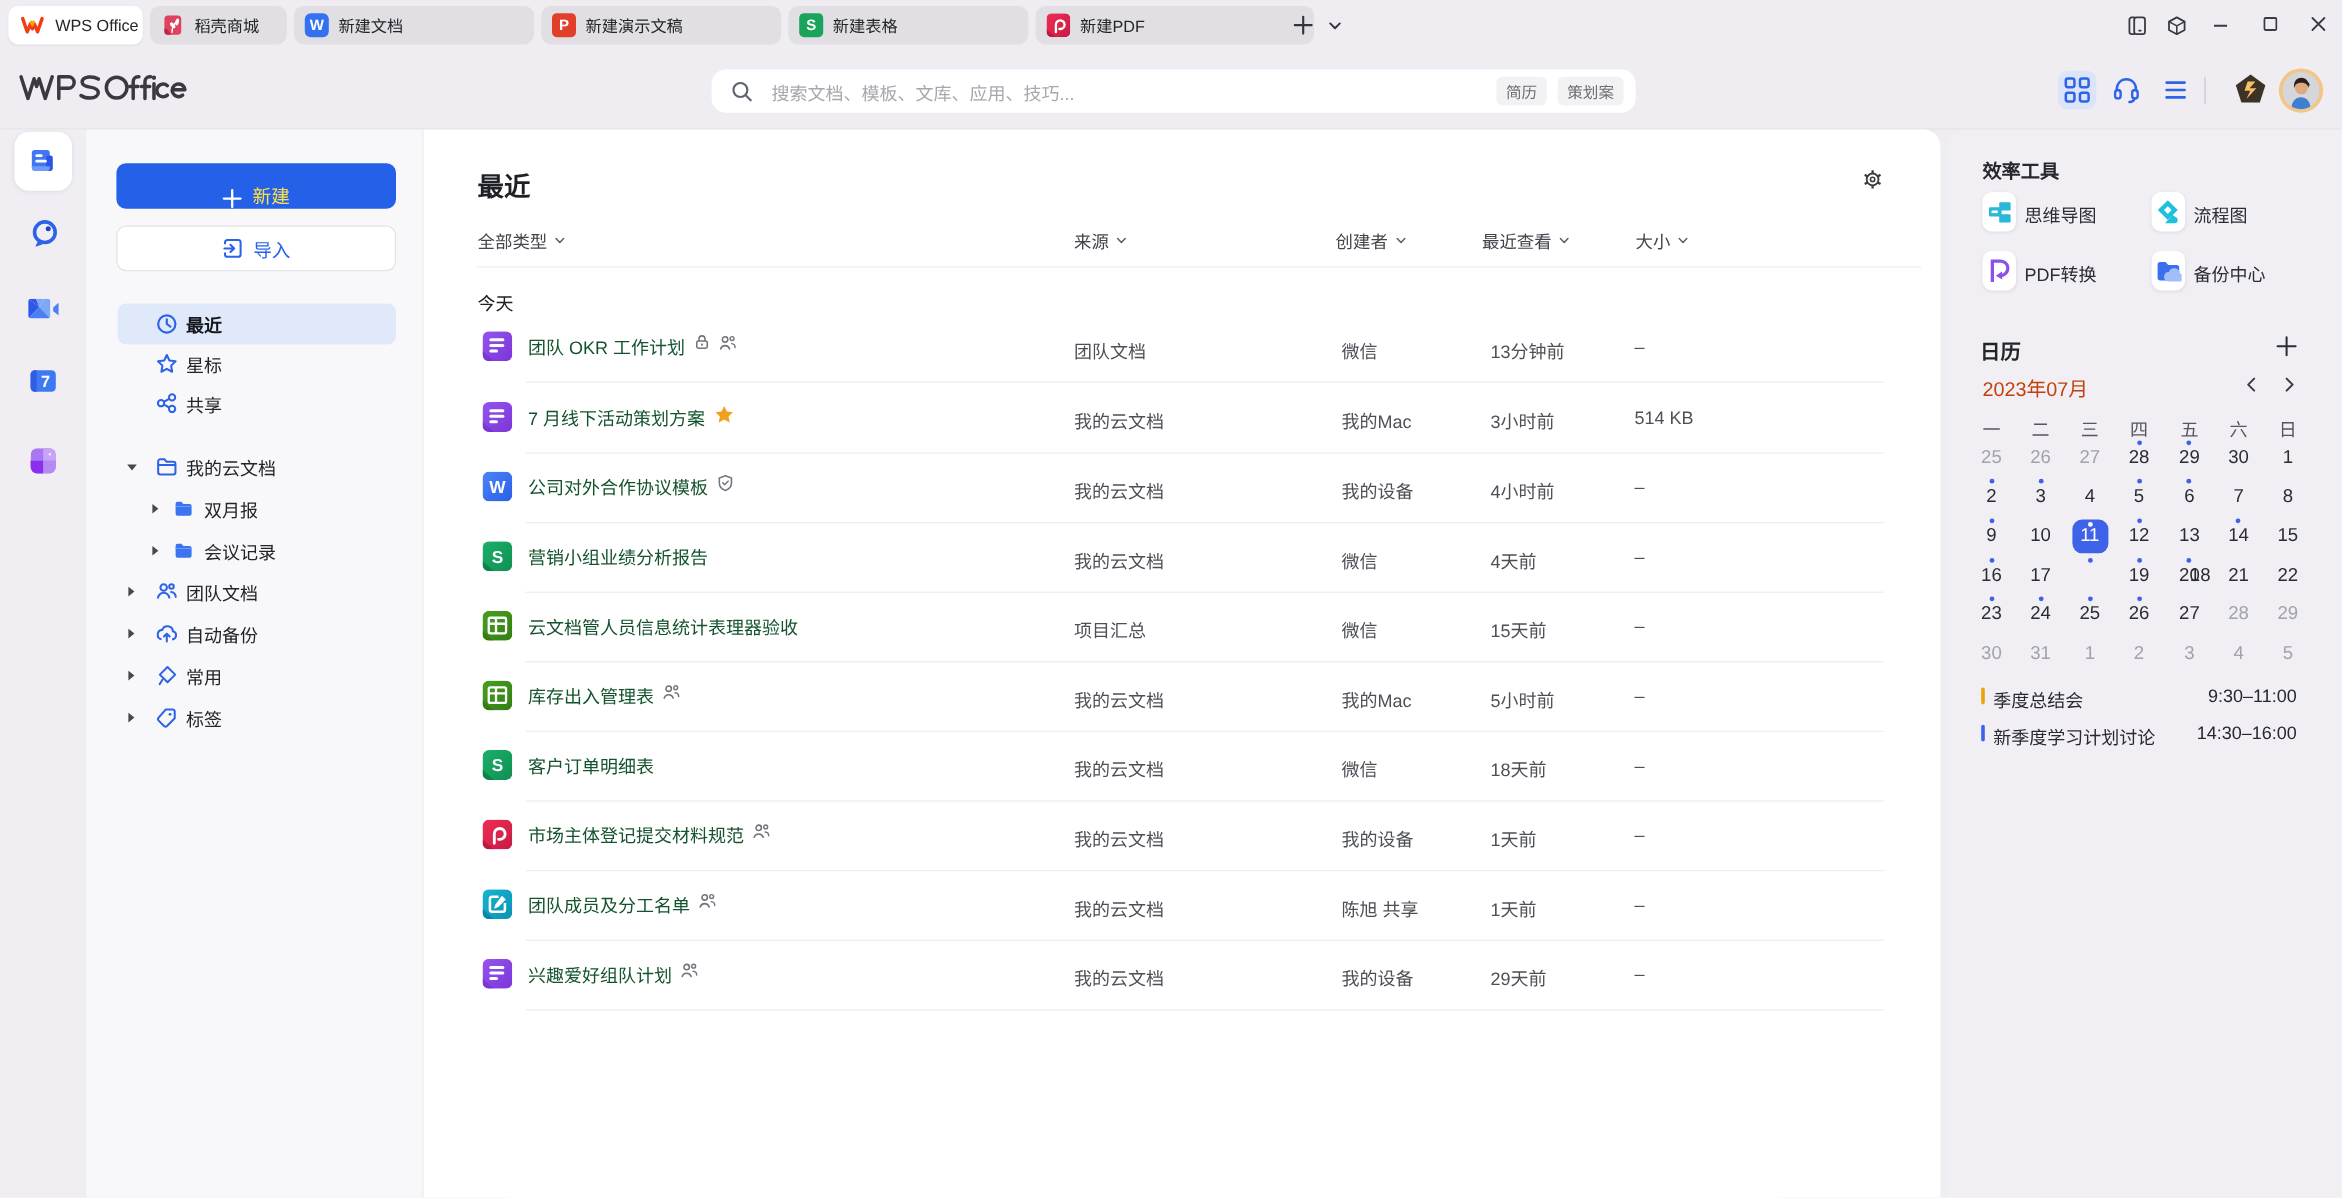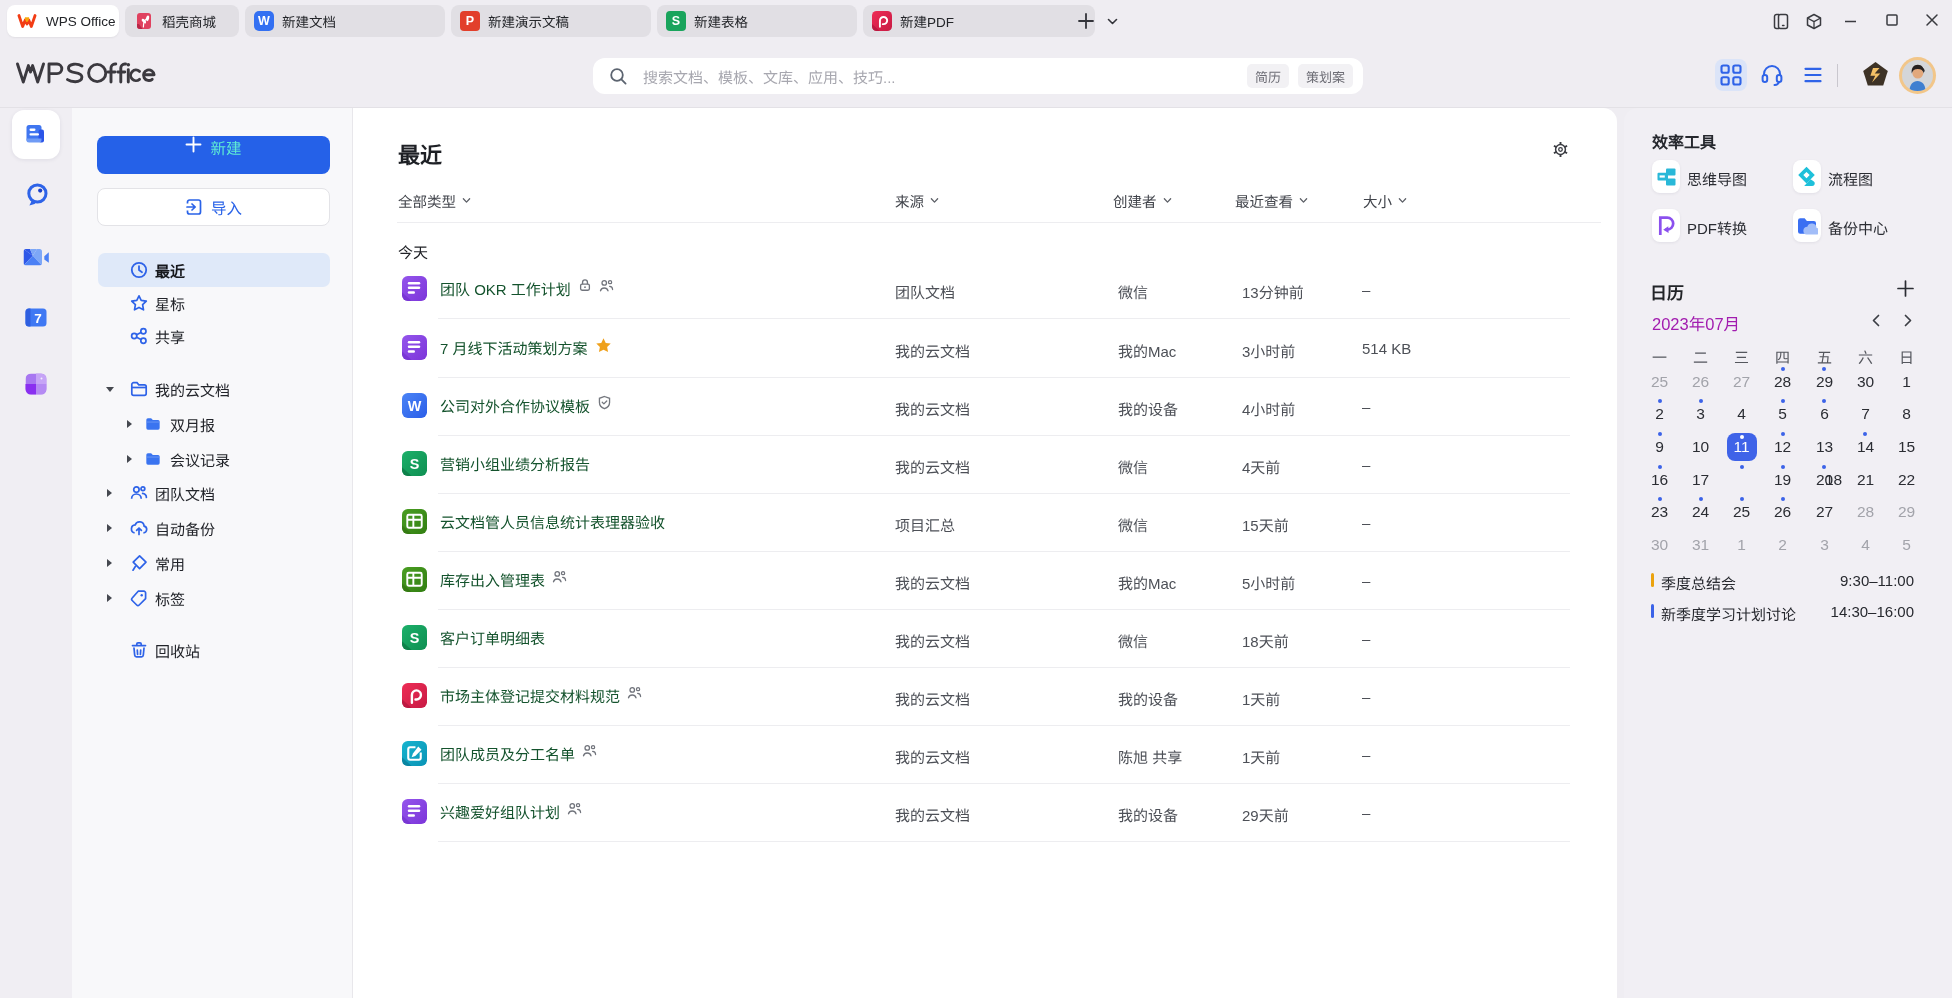--- a/index.html
+++ b/index.html
@@ -17,21 +17,21 @@
 #search{position:absolute;left:593px;top:58px;width:770px;height:36px;background:#fff;border-radius:12px;display:flex;align-items:center;padding:0 10px 0 16px}
 #search .ph{color:#a7a7af;font-size:15px;margin-left:15px;flex:1}
 .stag{background:#f2f1f4;border-radius:5px;height:24px;display:flex;align-items:center;padding:0 8px;font-size:13px;color:#6e6e76;margin-left:9px}
 
 #rail{position:absolute;left:0;top:108px;width:72px;height:890px;background:#f0eef3}
 #sidebar{position:absolute;left:72px;top:108px;width:281px;height:890px;background:#f8f8fa;border-right:1px solid #e8e7eb}
 #main{position:absolute;left:353px;top:108px;width:1264px;height:890px;background:#fff;border-radius:0 14px 0 0}
 #rpanel{position:absolute;left:1624px;top:108px;width:328px;height:890px;background:#f1eff4;border-radius:14px 0 0 0}
 .hline{position:absolute;left:0;top:107px;width:1952px;height:1px;background:#e3e1e6}
 
-#btn-new{position:absolute;z-index:5;left:97px;top:136px;width:233px;height:38px;background:#2561e8;border-radius:8px;color:#5eead4;font-size:15.5px;display:flex;align-items:flex-start;justify-content:center;gap:8px}
+#btn-new{position:absolute;z-index:5;left:97px;top:136px;width:233px;height:38px;background:#2561e8;border-radius:8px;color:#fde047;font-size:15.5px;display:flex;align-items:flex-end;justify-content:center;gap:8px}
 #btn-imp{position:absolute;z-index:5;left:97px;top:188px;width:233px;height:38px;background:#fff;border:1px solid #e3e3e7;border-radius:8px;color:#2a63e8;font-size:15.5px;display:flex;align-items:center;justify-content:center;gap:8px}
 .sitem{position:absolute;left:26px;width:232px;height:34px;display:flex;align-items:center;font-size:15px;color:#22242a}
 .sitem.sel{background:#dfe9f9;border-radius:7px;font-weight:bold;color:#16181d}
 .sitem .ic{position:absolute;left:32px;width:18px;height:18px}
 .sitem .tx{position:absolute;left:57px}
 .caret{position:absolute;width:0;height:0}
 .car-d{border-left:4.5px solid transparent;border-right:4.5px solid transparent;border-top:5.5px solid #45484f}
 .car-r{border-top:4.5px solid transparent;border-bottom:4.5px solid transparent;border-left:5.5px solid #45484f}
 
 .colhead{position:absolute;font-size:14.5px;color:#42454c;display:flex;align-items:center;gap:6px}
@@ -398,30 +398,20 @@
       <span class="tx">标签</span>
     </div>
   <div class="sitem" style="top:438px">
       <span class="caret car-r" style="left:9px"></span>
       <svg class="ic" viewBox="0 0 18 18">
         <path d="M9.6 1.8 L16 8.2 L9.6 14.6 L3.2 8.2 Z" fill="none" stroke="#2e63e8" stroke-width="1.7" stroke-linejoin="round"></path>
         <path d="M5.5 12.3 L3 16.2" stroke="#2e63e8" stroke-width="1.7" stroke-linecap="round"></path>
       </svg>
       <span class="tx">常用</span>
     </div>
-  <div class="sitem" style="top:525px">
-      <svg class="ic" viewBox="0 0 18 18">
-        <g fill="none" stroke="#2e63e8" stroke-width="1.7" stroke-linecap="round">
-          <path d="M2.5 4.6 H15.5 M6.8 4.4 V3 a1.2 1.2 0 0 1 1.2-1.2 h2 A1.2 1.2 0 0 1 11.2 3 v1.4"></path>
-          <path d="M4 7.2 l.7 7 a1.8 1.8 0 0 0 1.8 1.6 h5 a1.8 1.8 0 0 0 1.8-1.6 l.7-7"></path>
-          <path d="M7.3 9 l.3 4.4 M10.7 9 l-.3 4.4"></path>
-        </g>
-      </svg>
-      <span class="tx">回收站</span>
-    </div>
 </div>
 <div id="main"></div>
 <div class="abs" style="left:398px;top:137px;font-size:22px;font-weight:bold;color:#1e2025">最近</div>
 <svg class="abs" style="left:1552px;top:141px" width="17" height="17" viewBox="0 0 17 17">
     <circle cx="8.5" cy="8.5" r="4.9" fill="none" stroke="#3a3c42" stroke-width="1.5"></circle>
     <circle cx="8.5" cy="8.5" r="1.8" fill="none" stroke="#3a3c42" stroke-width="1.3"></circle>
     <path d="M8.50 13.10 L8.50 16.10 M4.52 10.80 L1.92 12.30 M4.52 6.20 L1.92 4.70 M8.50 3.90 L8.50 0.90 M12.48 6.20 L15.08 4.70 M12.48 10.80 L15.08 12.30" stroke="#3a3c42" stroke-width="1.9"></path>
   </svg>
 <div class="colhead" style="left:398px;top:190px">全部类型 <svg class="cv" viewBox="0 0 10 10">
       <path d="M1.5 3 L5 6.8 8.5 3" fill="none" stroke="#5c5f66" stroke-width="1.4" stroke-linecap="round" stroke-linejoin="round"></path>
@@ -576,21 +566,21 @@
     <svg width="22" height="22" viewBox="0 0 22 22">
       <path d="M2 5.5 a2.2 2.2 0 0 1 2.2-2.2 h4.4 l2.3 2.6 h6.9 a2.2 2.2 0 0 1 2.2 2.2 v8.4 a2.2 2.2 0 0 1-2.2 2.2 H4.2 A2.2 2.2 0 0 1 2 16.5 Z" fill="#3a6ff2"></path>
       <path d="M10.5 19.6 a4 4 0 0 1 .8-7.9 a4.8 4.8 0 0 1 9.3 1.3 a3.3 3.3 0 0 1-.6 6.6Z" fill="#a2bdf8"></path>
     </svg>
   </div>
 <div class="tlabel" style="left:1828px;top:217px">备份中心</div>
 <div class="abs" style="left:1650px;top:279px;font-size:17px;font-weight:bold;color:#222428">日历</div>
 <svg class="abs" style="left:1896px;top:279px" width="19" height="19" viewBox="0 0 19 19">
     <path d="M9.5 2 V17 M2 9.5 H17" stroke="#2b2d33" stroke-width="1.7" stroke-linecap="round"></path>
   </svg>
-<div class="abs" style="left:1652px;top:311px;font-size:16.5px;color:#a21caf">2023年07月</div>
+<div class="abs" style="left:1652px;top:311px;font-size:16.5px;color:#c2410c">2023年07月</div>
 <svg class="abs" style="left:1869px;top:313px" width="14" height="15" viewBox="0 0 14 15">
     <path d="M9.5 2.5 L4.5 7.5 L9.5 12.5" fill="none" stroke="#3c3e44" stroke-width="1.7" stroke-linecap="round" stroke-linejoin="round"></path>
   </svg>
 <svg class="abs" style="left:1901px;top:313px" width="14" height="15" viewBox="0 0 14 15">
     <path d="M4.5 2.5 L9.5 7.5 L4.5 12.5" fill="none" stroke="#3c3e44" stroke-width="1.7" stroke-linecap="round" stroke-linejoin="round"></path>
   </svg>
 <div class="cal-w" style="left:1639px;top:346px">一</div>
 <div class="cal-w" style="left:1680px;top:346px">二</div>
 <div class="cal-w" style="left:1721px;top:346px">三</div>
 <div class="cal-w" style="left:1762px;top:346px">四</div>

